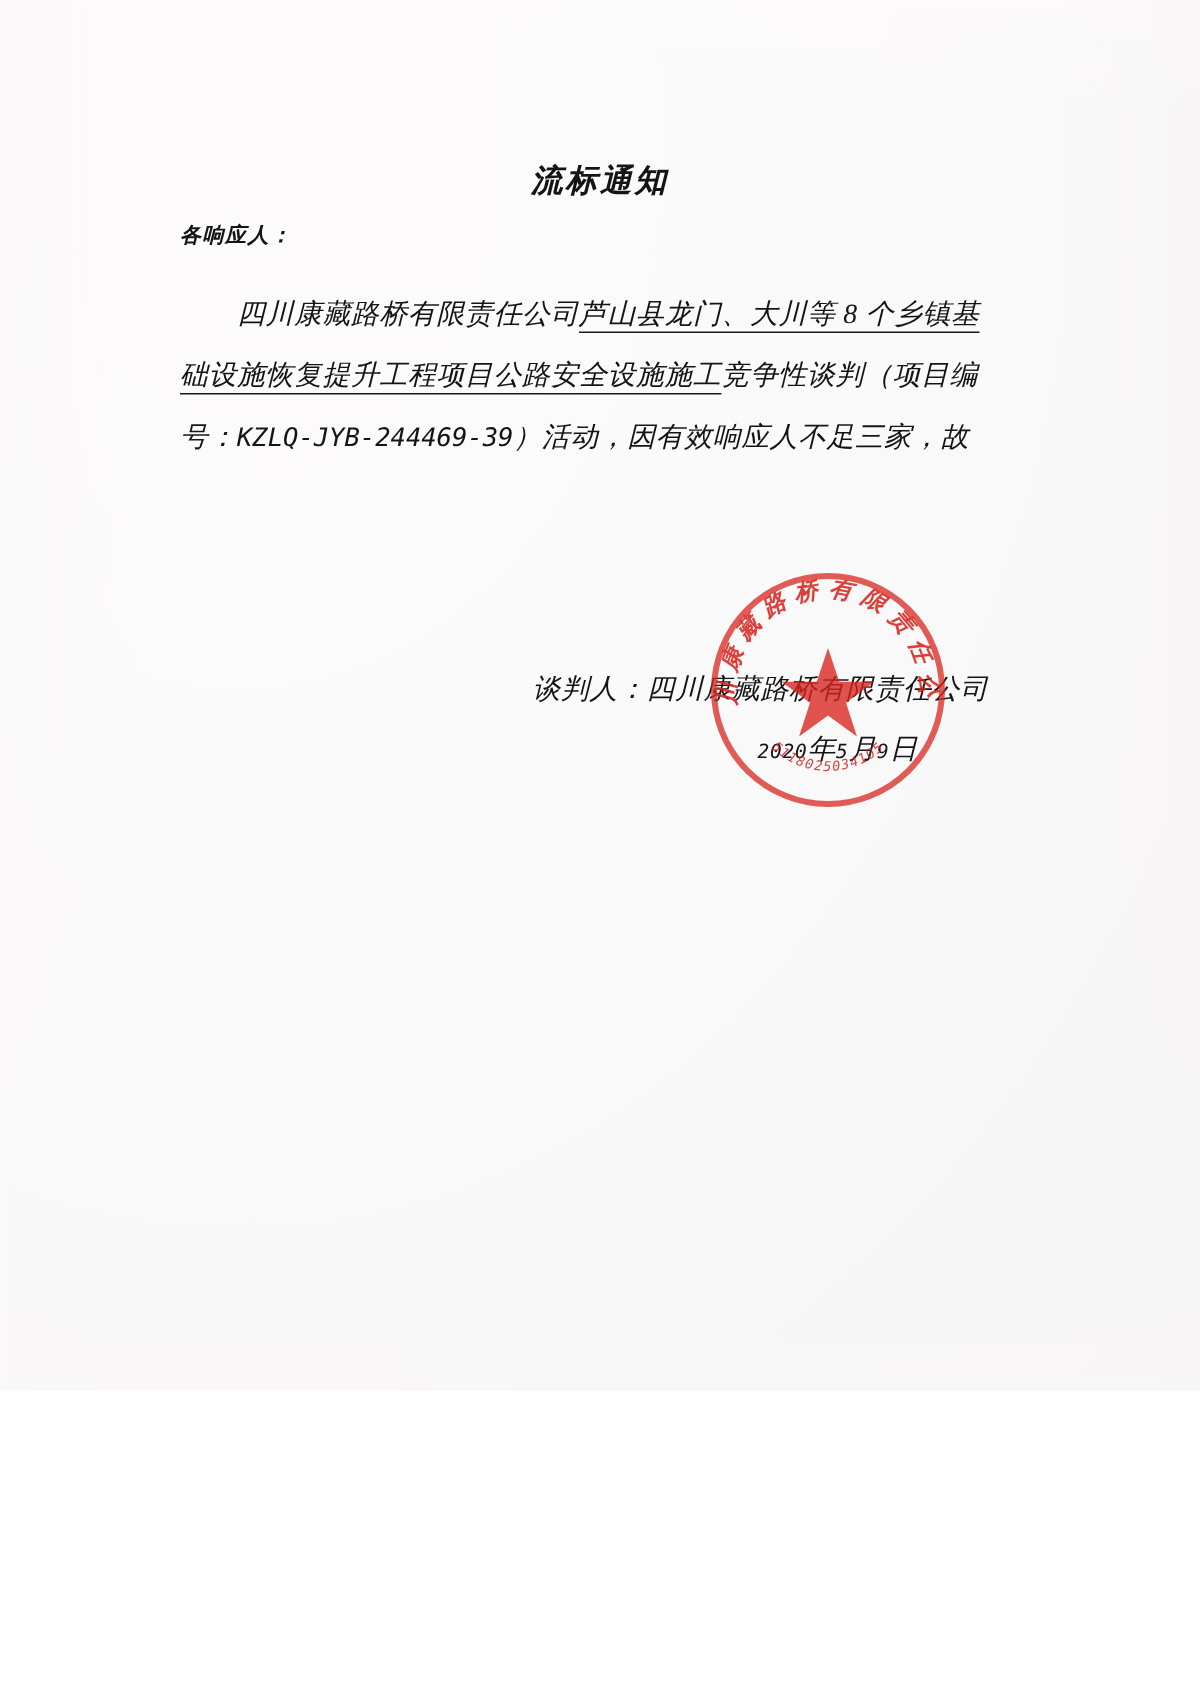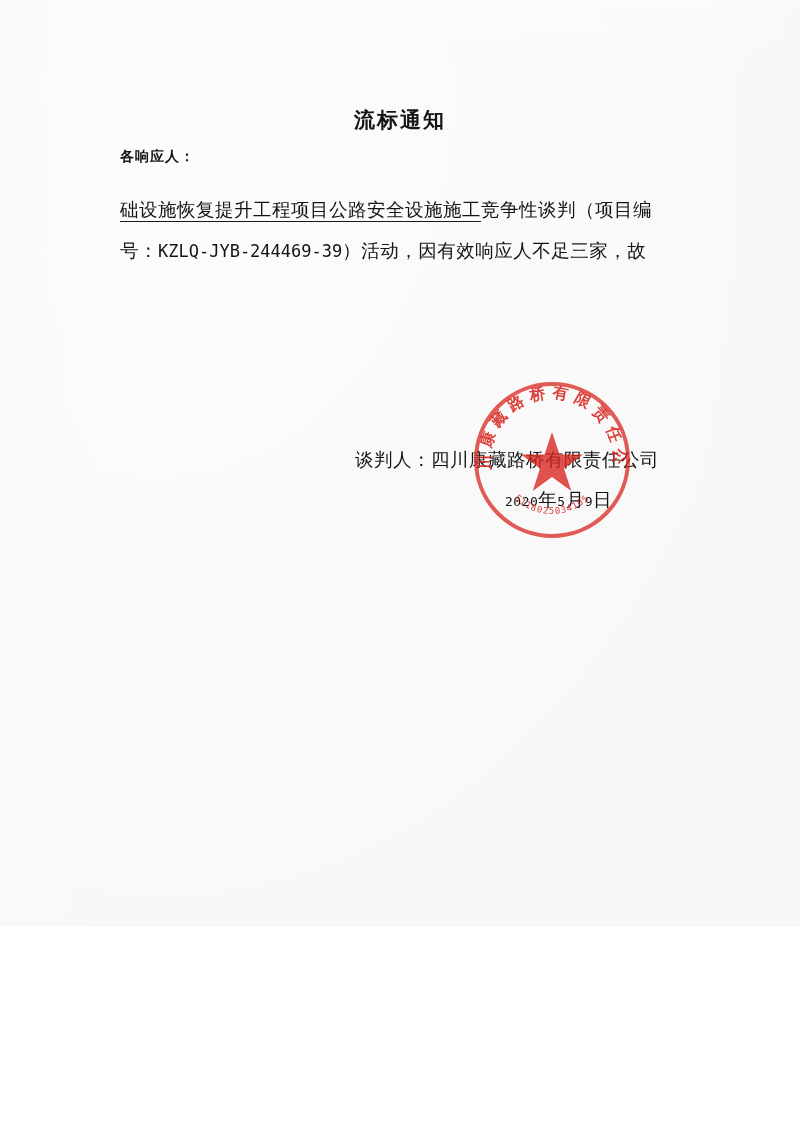--- a/index.html
+++ b/index.html
@@ -14,20 +14,21 @@
     color: #111111;
     overflow: hidden;
   }
   .page {
     position: relative;
     width: 800px;
     height: 927px;
     background:
       radial-gradient(ellipse at 20% 10%, #fdfbfb 0%, #fbfafa 40%, #f7f6f6 100%);
     box-sizing: border-box;
+    font-style: italic;
   }
   
   .paper-tint {
     position: absolute;
     inset: 0;
     background:
       linear-gradient(90deg, rgba(250,248,248,0.6) 0%, rgba(255,255,255,0) 12%, rgba(255,255,255,0) 88%, rgba(248,246,246,0.7) 100%),
       linear-gradient(180deg, rgba(252,250,250,0.8) 0%, rgba(255,255,255,0) 8%, rgba(255,255,255,0) 92%, rgba(249,247,247,0.8) 100%);
     pointer-events: none;
   }
@@ -127,20 +128,21 @@
 
 <div class="page">
 
   <div class="paper-tint"></div>
 
   <div class="doc-title">流标通知</div>
 
   <div class="salutation">各响应人：</div>
 
   <div class="body-block">
+    <div class="body-line indent"><span>四川康藏路桥有限责任公司</span><span class="u">芦山县龙门、大川等 8 个乡镇基</span></div>
     <div class="body-line"><span class="u">础设施恢复提升工程项目公路安全设施施工</span><span>竞争性谈判（项目编</span></div>
     <div class="body-line"><span>号：</span><span class="mono">KZLQ-JYB-244469-39</span><span>）活动，因有效响应人不足三家，故</span></div>
   </div>
 
   <div class="sign-block">
     <div><span>谈判人：</span><span>四川康藏路桥有限责任公司</span></div>
     <div class="sign-line-2 sign-date"><span class="num">2020</span><span>年</span><span class="num">5</span><span>月</span><span class="num">9</span><span>日</span></div>
   </div>
 
   <div class="seal">

